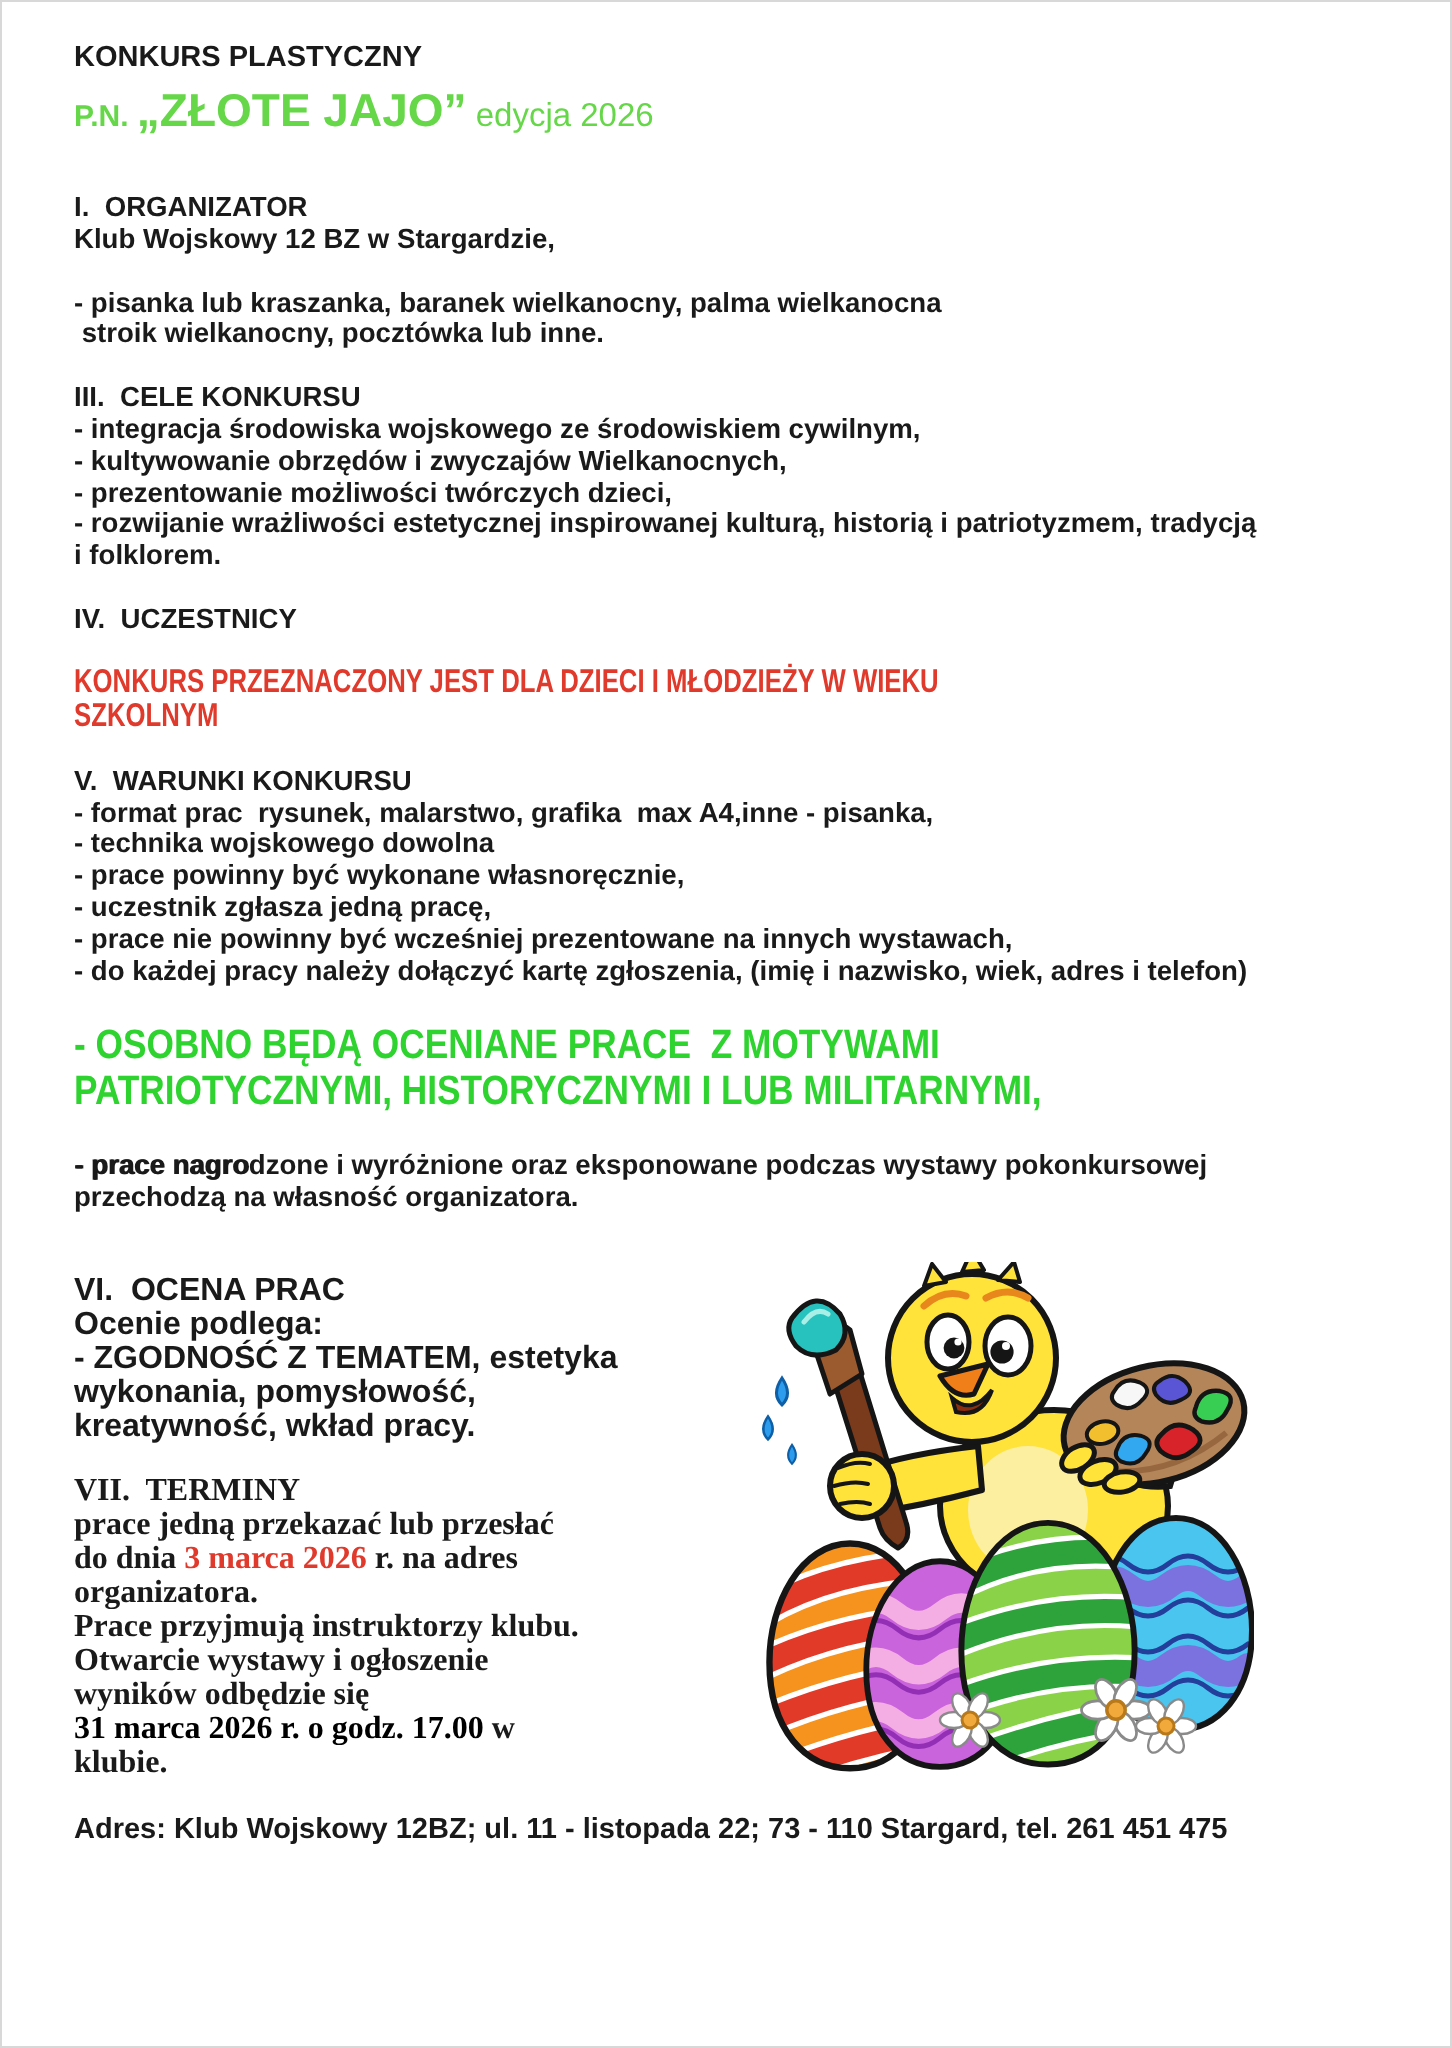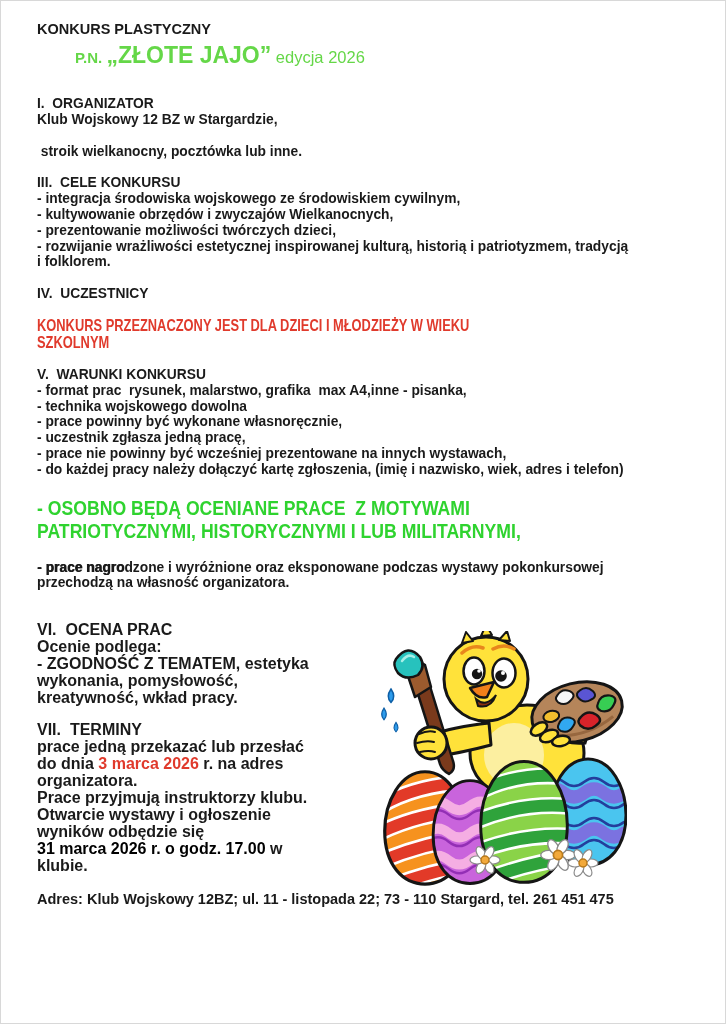--- a/index.html
+++ b/index.html
@@ -5,59 +5,60 @@
   html,body{margin:0;padding:0;background:#fff;}
   .page{
     position:relative;width:726px;height:1024px;box-sizing:border-box;
     background:#fff;border:1px solid #d8d8d8;overflow:hidden;
     padding:20px 40px 0 36px;
     font-family:"Liberation Sans","DejaVu Sans",sans-serif;
     font-weight:bold;color:#1a1a1a;
   }
   .ln,.hd{font-size:13.8px;line-height:15.8px;white-space:pre-wrap;}
   .kicker{font-size:14.5px;line-height:17px;}
-  .title-line{margin-top:4px;height:30px;margin-left:38px;}
+  .title-line{margin-top:4px;height:30px;}
   .t-pn{font-size:15px;}
   .t-name{font-size:23px;}
   .t-ed{font-size:16.5px;font-weight:normal;}
   .s1{margin-top:24px;}
   .s2{margin-top:16px;}
   .s2 .ln.first{margin-top:13px;}
   .s3{margin-top:16px;}
   .s4{margin-top:16px;}
   .notice-red-wrap{margin-top:15px;}
   .notice-red{display:inline-block;font-size:16.5px;line-height:17px;
     transform:scaleX(.78);transform-origin:0 50%;letter-spacing:0;white-space:pre-wrap;}
   .s5{margin-top:15px;}
   .notice-green{margin-top:18px;}
   .notice-green .ln{font-size:20.5px;line-height:23px;
     transform:scaleX(.86);transform-origin:0 50%;}
   .awards{margin-top:18px;}
   .xbold{text-shadow:.6px 0 0 currentColor;}
   .bottom{margin-top:30px;width:330px;}
   .big .ln,.big .hd{font-size:16px;line-height:17px;}
-  .s7{margin-top:15px;}
+  .s7{margin-top:15px;font-family:Liberation Serif, serif;}
   .footer{margin-top:18px;font-size:14.5px;}
   .illus{position:absolute;left:376px;top:630px;}
 </style>
 </head>
 <body>
 
 <div class="page">
 
   <div class="kicker">KONKURS PLASTYCZNY</div>
 
   <div class="title-line"><span class="t-pn" style="color: rgb(101, 215, 72);">P.N. </span><span class="t-name" style="color: rgb(101, 215, 72);">„ZŁOTE JAJO”</span><span class="t-ed" style="color: rgb(101, 215, 72);"> edycja 2026</span></div>
 
   <div class="sec s1">
     <div class="hd">I.  ORGANIZATOR</div>
     <div class="ln">Klub Wojskowy 12 BZ w Stargardzie,</div>
   </div>
 
   <div class="sec s2">
+    <div class="ln first">- pisanka lub kraszanka, baranek wielkanocny, palma wielkanocna</div>
     <div class="ln"> stroik wielkanocny, pocztówka lub inne.</div>
   </div>
 
   <div class="sec s3">
     <div class="hd">III.  CELE KONKURSU</div>
     <div class="ln">- integracja środowiska wojskowego ze środowiskiem cywilnym,</div>
     <div class="ln">- kultywowanie obrzędów i zwyczajów Wielkanocnych,</div>
     <div class="ln">- prezentowanie możliwości twórczych dzieci,</div>
     <div class="ln">- rozwijanie wrażliwości estetycznej inspirowanej kulturą, historią i patriotyzmem, tradycją</div>
     <div class="ln">i folklorem.</div>

